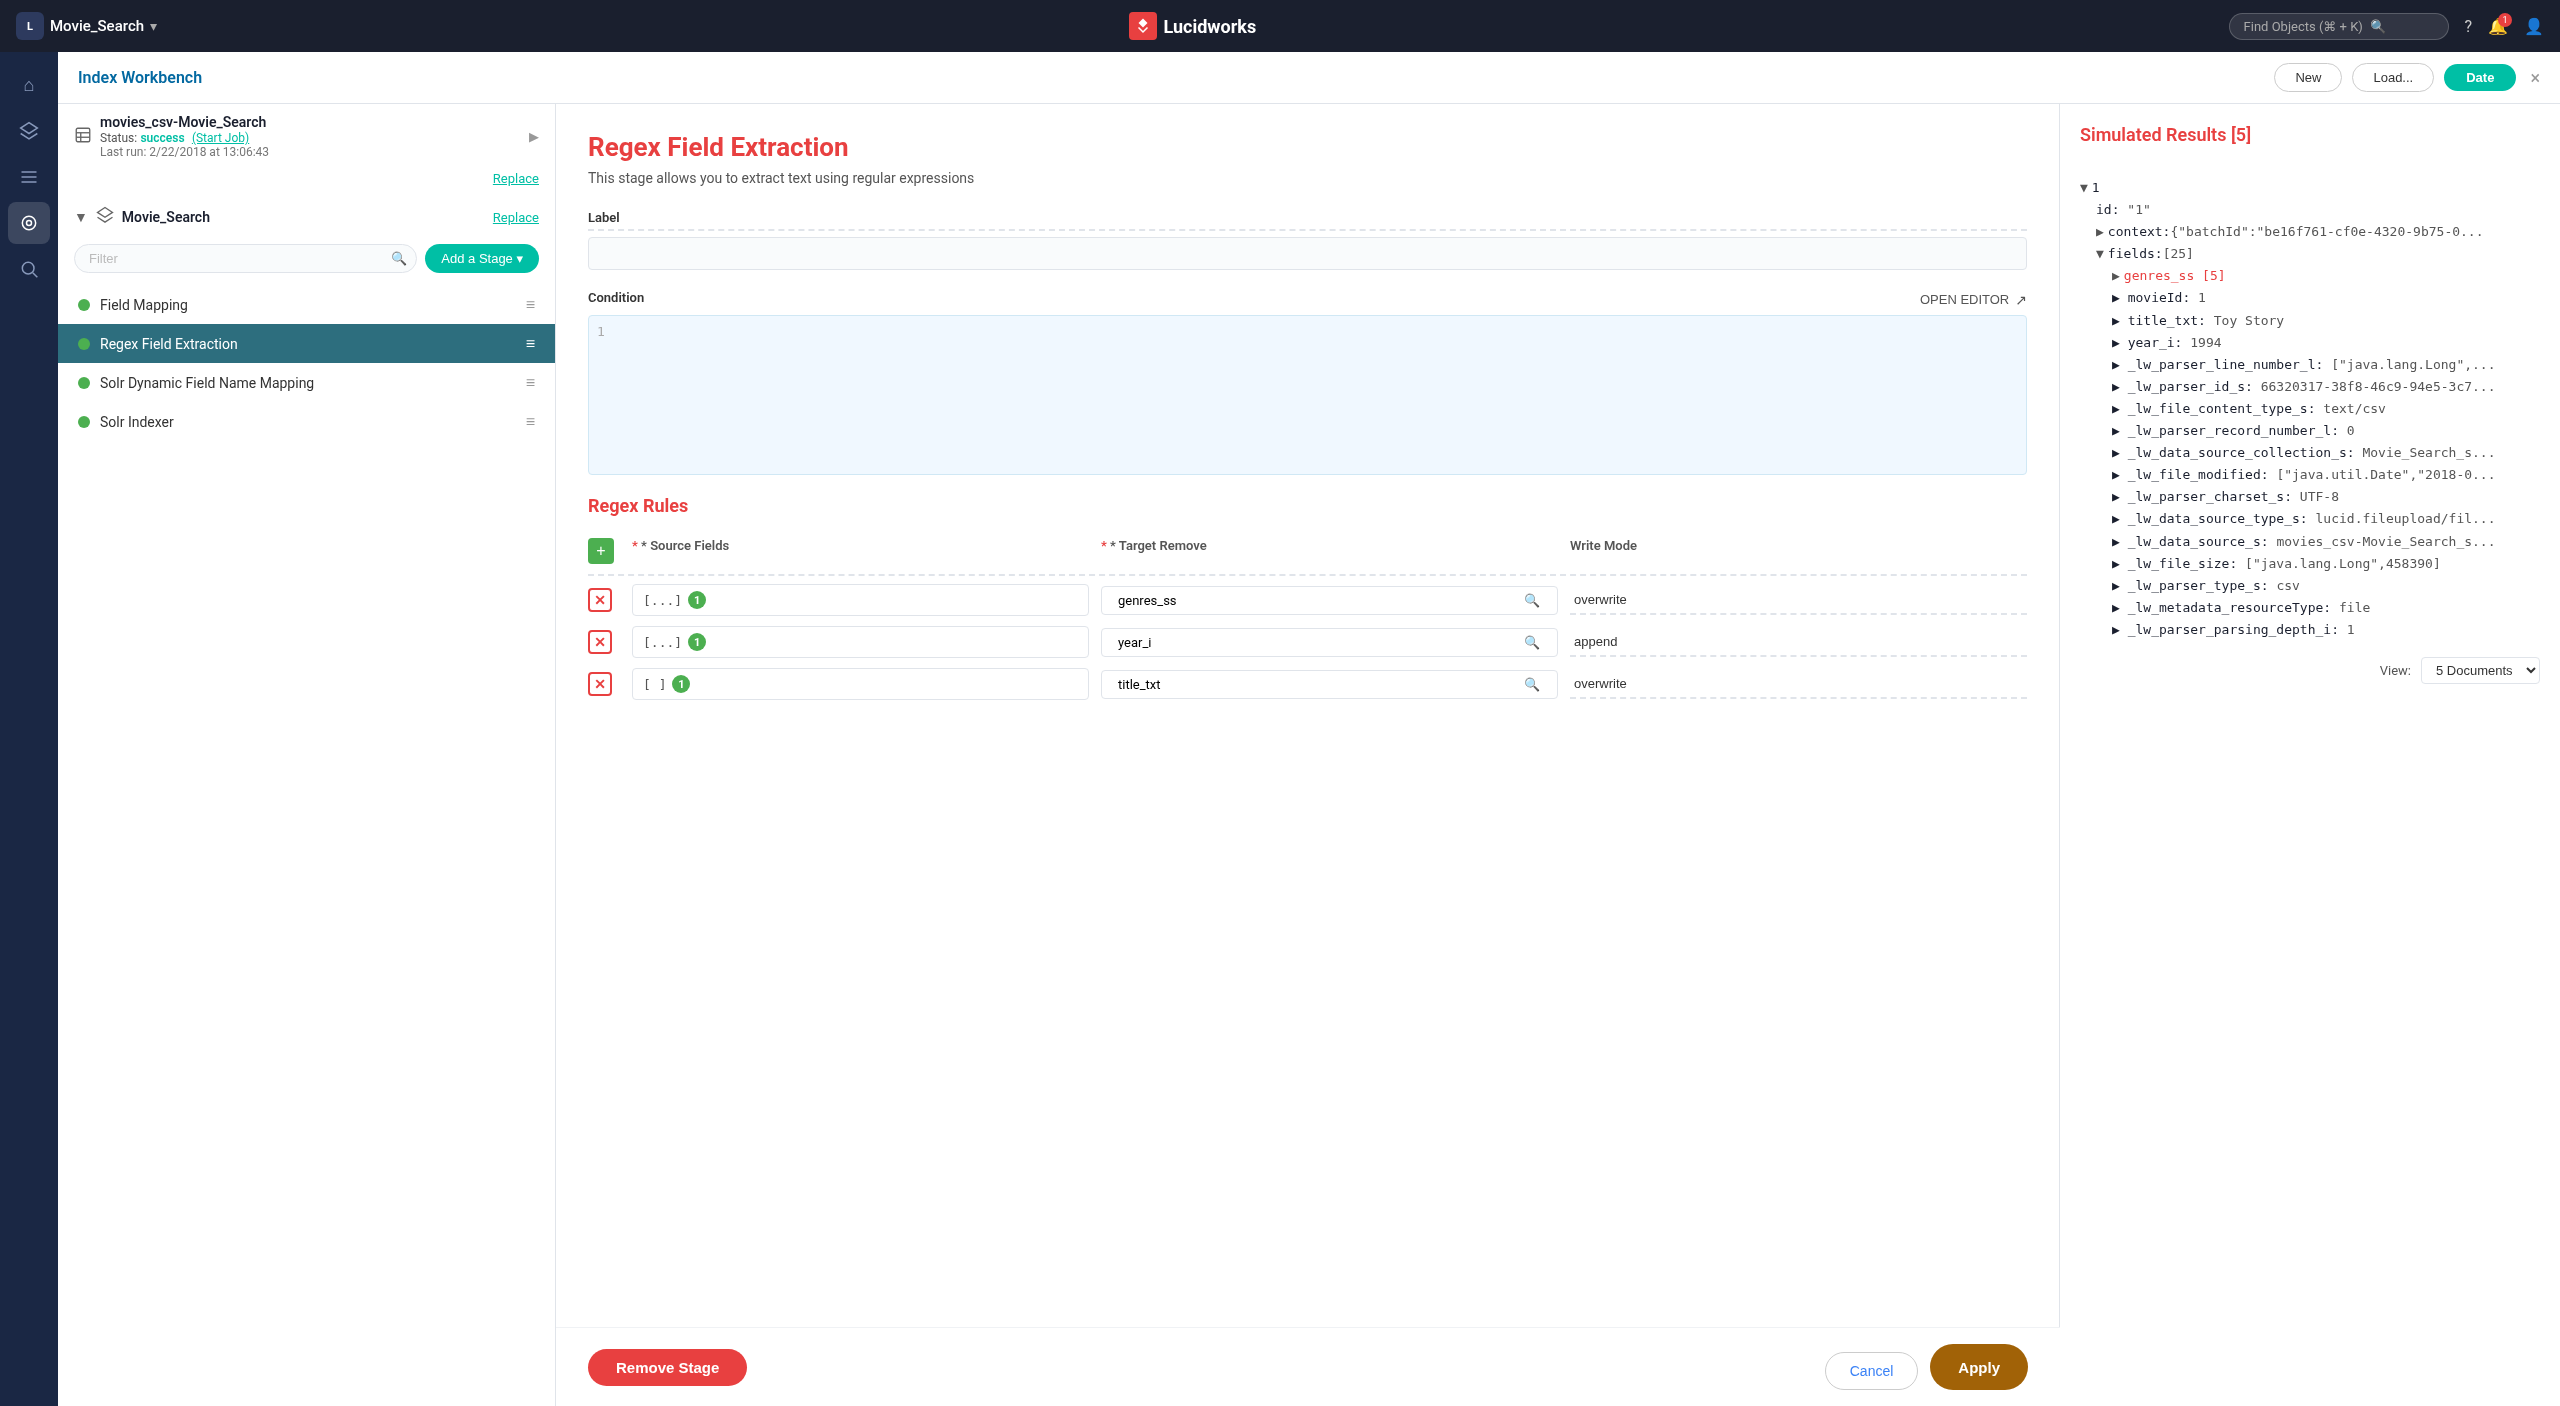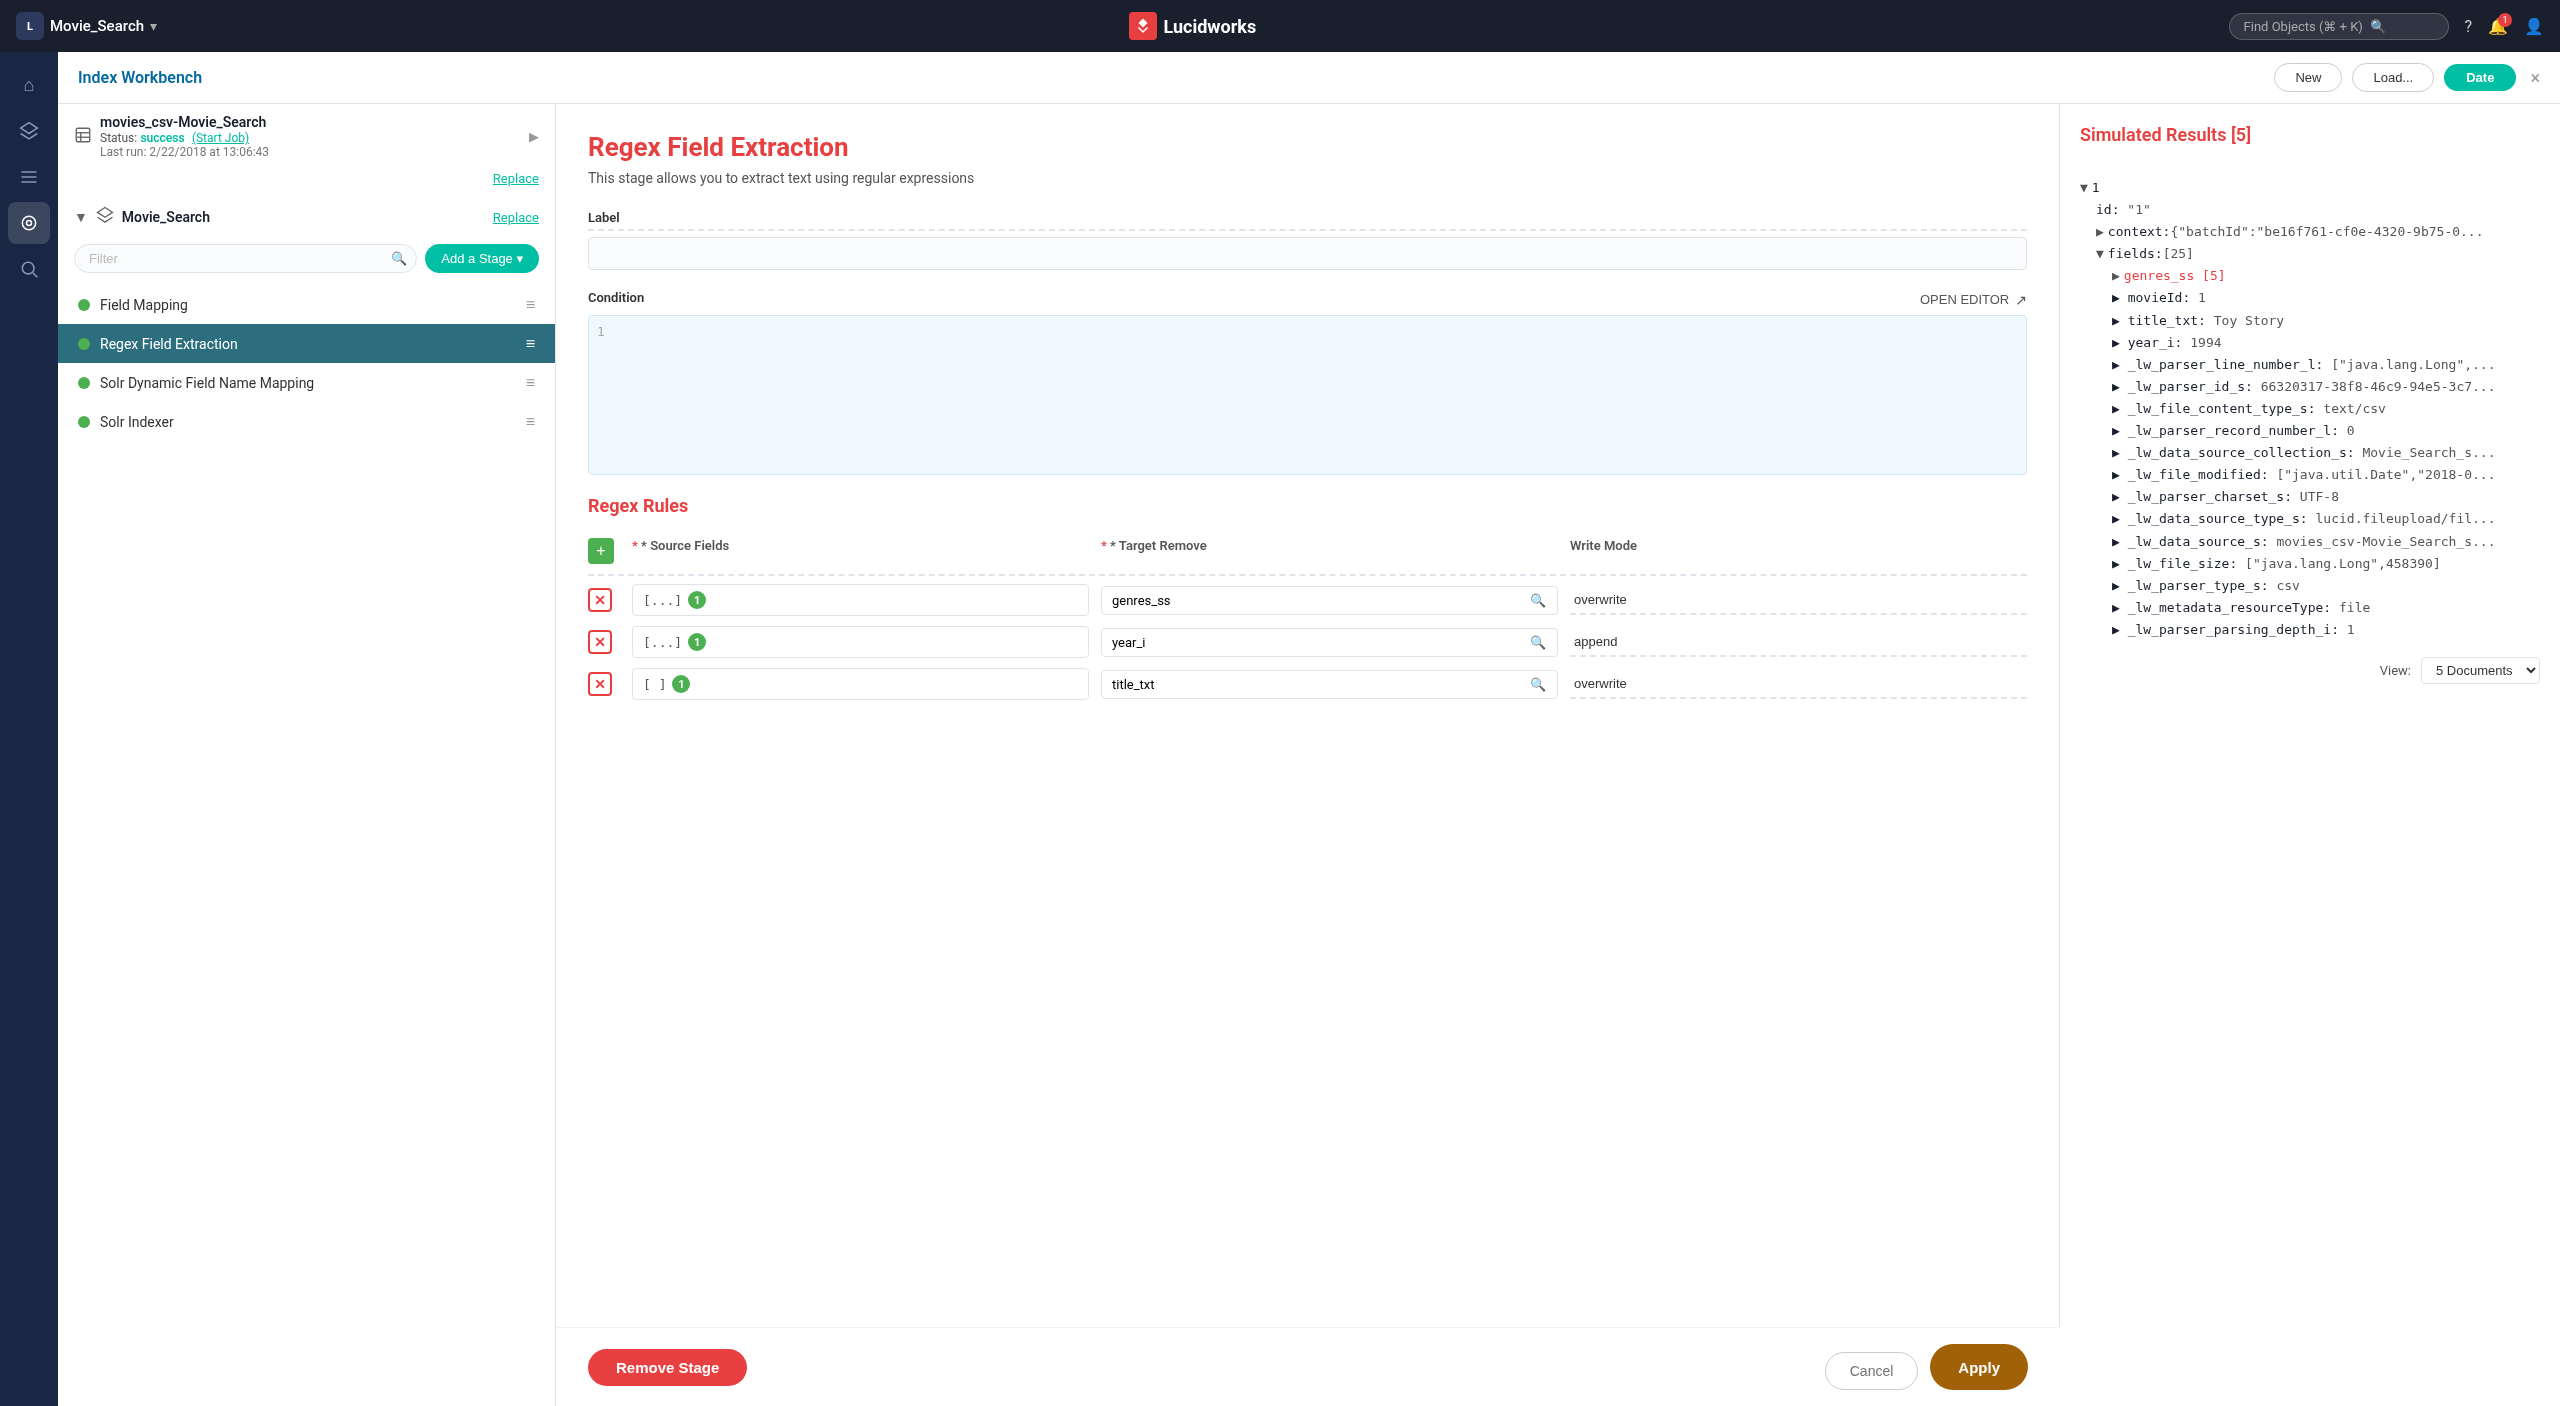--- a/index.html
+++ b/index.html
@@ -305,21 +305,21 @@
       color: #fff;
       border-radius: 50%;
       width: 18px; height: 18px;
       font-size: 11px;
       display: flex; align-items: center; justify-content: center;
       font-weight: bold;
     }
     .target-field-container {
       border: 1px solid #e0e4ea;
       border-radius: 4px;
-      padding: 6px 10px;
+      padding: 6px 16px;
       display: flex;
       align-items: flex-end;
       justify-content: space-between;
       background: #fff;
     }
     .write-mode-input {
       border: none;
       border-bottom: 2px dashed #e0e4ea;
       padding: 6px 4px;
       font-size: 13px;
@@ -349,21 +349,21 @@
       font-weight: 600;
       cursor: pointer;
     }
     .btn-cancel {
       border: 1px solid #ccc;
       background: #fff;
       border-radius: 24px;
       padding: 10px 24px;
       font-size: 14px;
       cursor: pointer;
-      color: #737373;
+      color: #3b82f6;
       margin-top: 8px;
     }
     .btn-apply {
       background: #a16207;
       color: #fff;
       border: none;
       border-radius: 24px;
       padding: 10px 28px;
       font-size: 15px;
       font-weight: 600;

